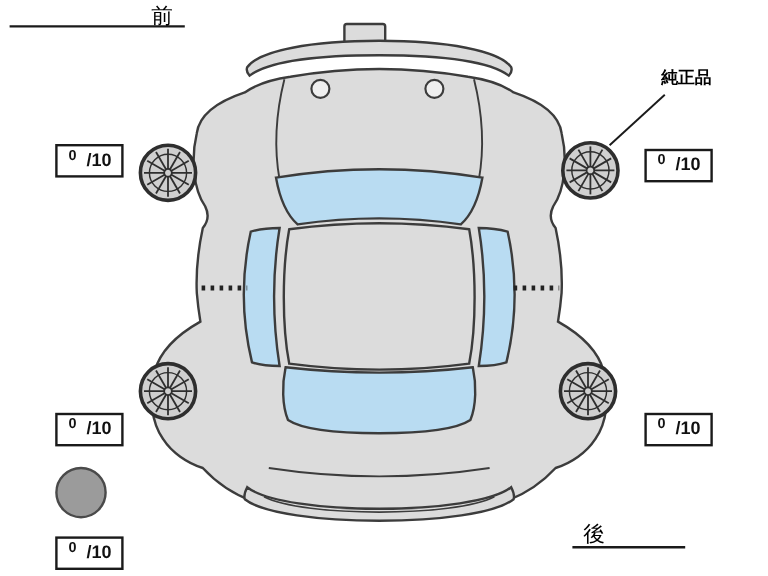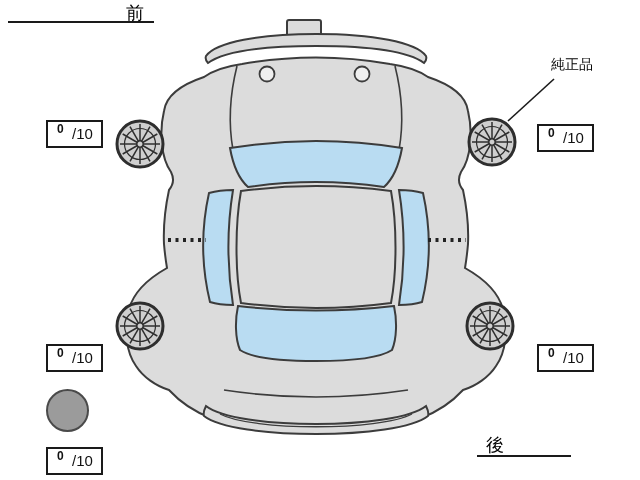--- a/index.html
+++ b/index.html
@@ -2,25 +2,25 @@
 <html><head>
 <meta charset="utf-8">
 <style>
   html,body{margin:0;padding:0;background:#fff;}
   .canvas{position:relative;width:640px;height:480px;background:#ffffff;
           font-family:"Liberation Sans",sans-serif;overflow:hidden;}
   .art{position:absolute;left:0;top:0;}
   .label{position:absolute;color:#000;white-space:nowrap;}
   .label-front{left:126px;top:1px;font-size:18px;}
   .label-rear{left:486px;top:433px;font-size:18px;}
-  .label-genuine{left:551px;top:56px;font-size:14px;font-weight:normal;}
+  .label-genuine{left:551px;top:56px;font-size:14px;font-weight:bold;}
   .score-box{position:absolute;width:57px;height:28px;border:2px solid #1a1a1a;
              background:#fff;box-sizing:border-box;}
   .score-box .val{position:absolute;left:9px;top:0;font-size:12px;font-weight:bold;color:#111;}
-  .score-box .den{position:absolute;left:24px;top:3px;font-size:15px;font-weight:normal;color:#111;}
+  .score-box .den{position:absolute;left:24px;top:3px;font-size:15px;font-weight:bold;color:#111;}
   .spare{position:absolute;left:46px;top:389px;width:43px;height:43px;border-radius:50%;
          background:#9b9b9b;border:2px solid #4a4a4a;box-sizing:border-box;}
 </style>
 </head>
 <body>
 
 <div class="canvas">
 
   <svg class="art" width="640" height="480" viewBox="0 0 640 480">
     <defs>

